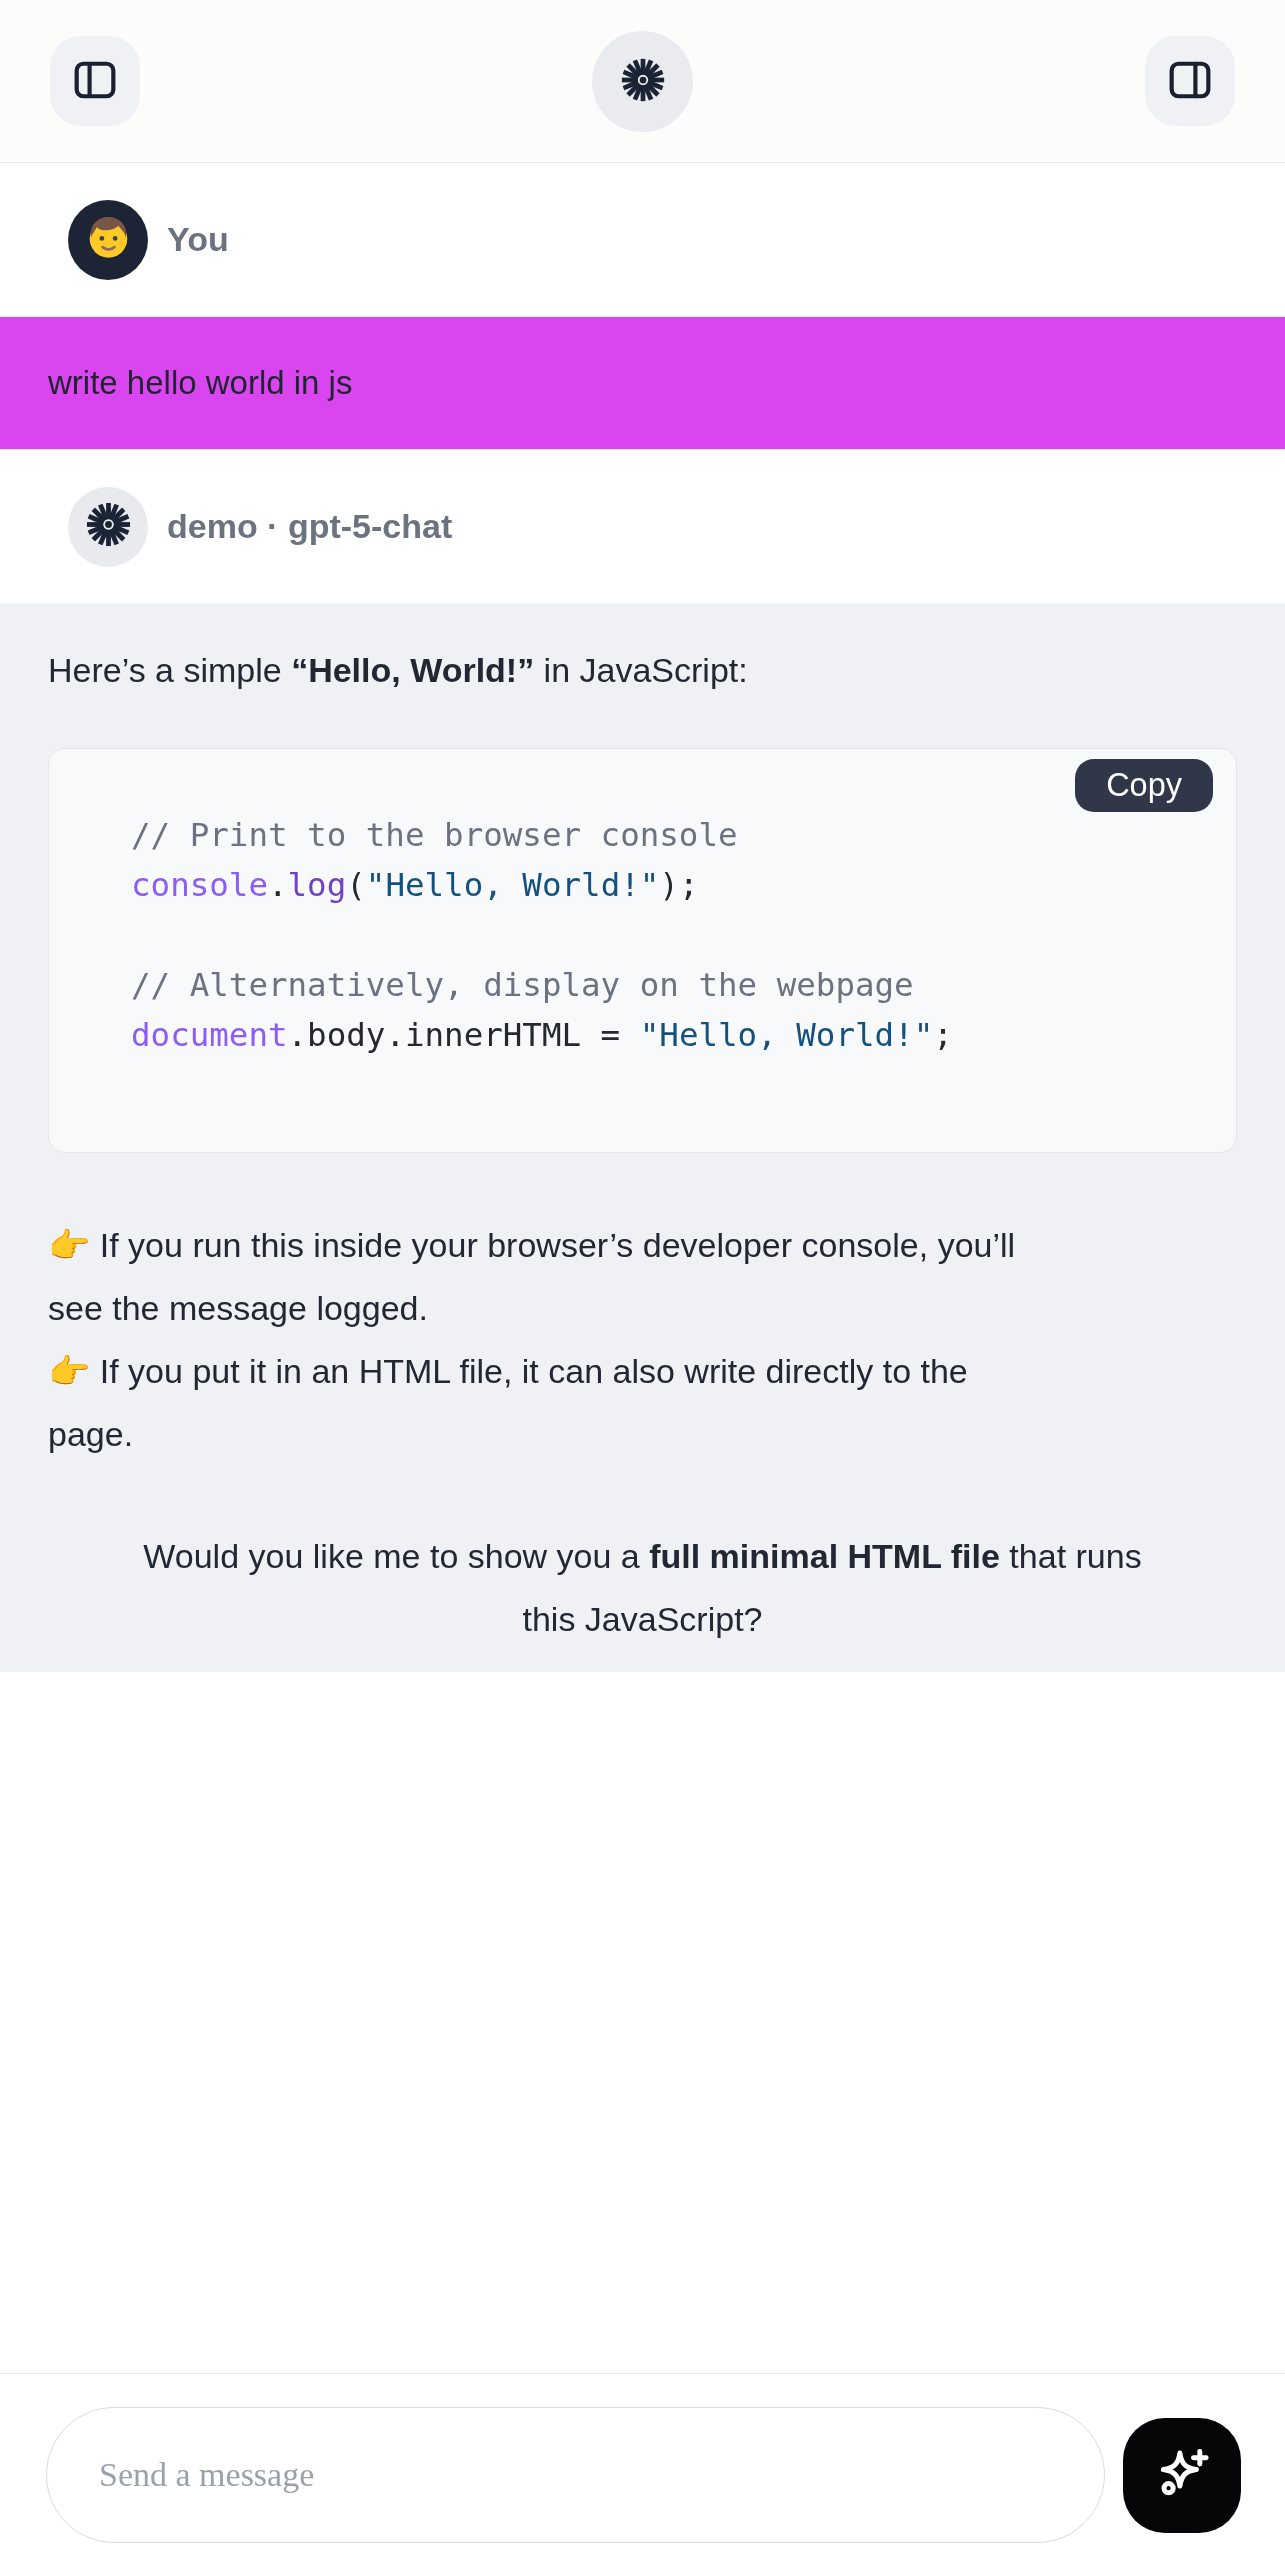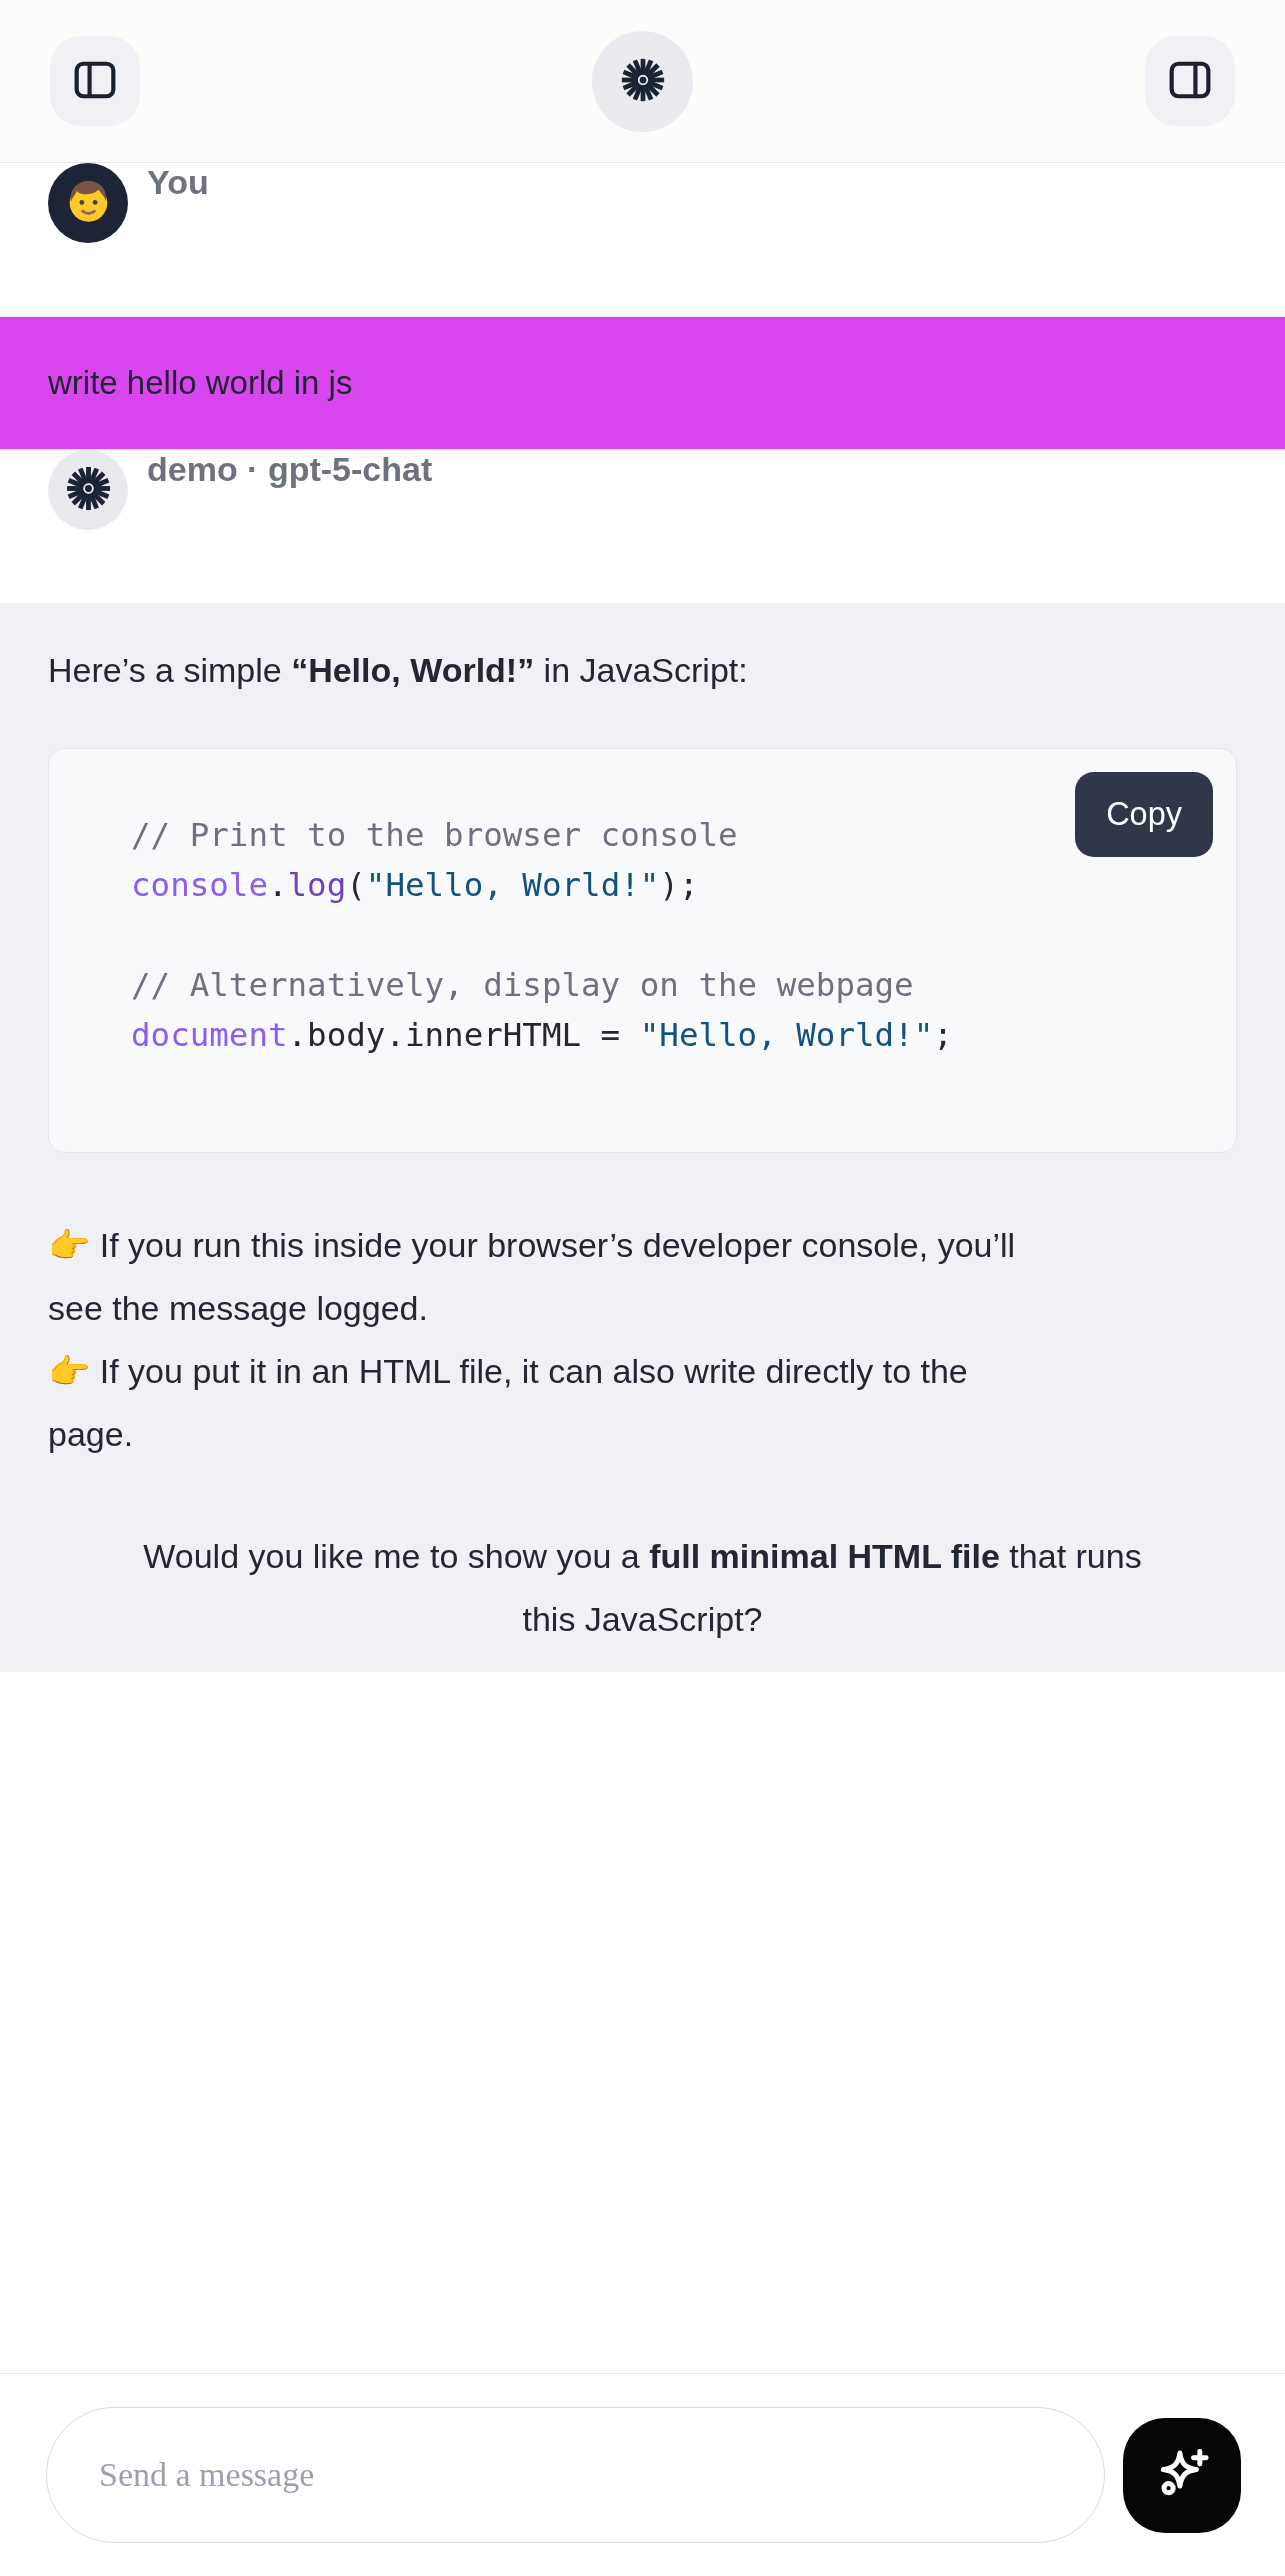--- a/index.html
+++ b/index.html
@@ -25,22 +25,22 @@
     width:90px;height:90px;
     background:#f0f1f4;
     border:none;border-radius:31px;
     display:flex;align-items:center;justify-content:center;
     cursor:pointer;padding:0;
   }
   .icon-btn.circle{border-radius:50%;width:101px;height:101px;background:#e9ebee;}
   
   .msg-head{
     height:153px;flex:0 0 153px;
-    display:flex;align-items:flex-start;
-    padding:0 48px;box-sizing:border-box;
+    display:flex;align-items:center;
+    padding:0 68px;box-sizing:border-box;
     background:#ffffff;
   }
   .avatar{
     width:80px;height:80px;border-radius:50%;
     display:flex;align-items:center;justify-content:center;
     flex:0 0 80px;
   }
   .avatar.user{background:#1d2436;}
   .avatar.assistant{background:#e8eaee;}
   .sender{
@@ -86,24 +86,24 @@
     color:#24292f;
     white-space:pre;
     overflow:hidden;
   }
   .tok-com{color:#6c7380;}
   .tok-red{color:#8b5cf6;}
   .tok-pur{color:#6f42c1;}
   .tok-str{color:#15517e;}
   .tok-pln{color:#24292f;}
   .copy-btn{
-    position:absolute;top:23px;right:23px;
+    position:absolute;top:10px;right:23px;
     background:#2f3749;color:#ffffff;
     border:none;border-radius:19px;
-    height:85px;padding:0 31px;
+    height:53px;padding:0 31px;
     font-family:"Liberation Sans", sans-serif;
     font-size:32.5px;
     cursor:pointer;
   }
   
   .spacer{flex:1 1 auto;background:#ffffff;}
   
   .composer{
     flex:0 0 203px;height:203px;
     background:#ffffff;

